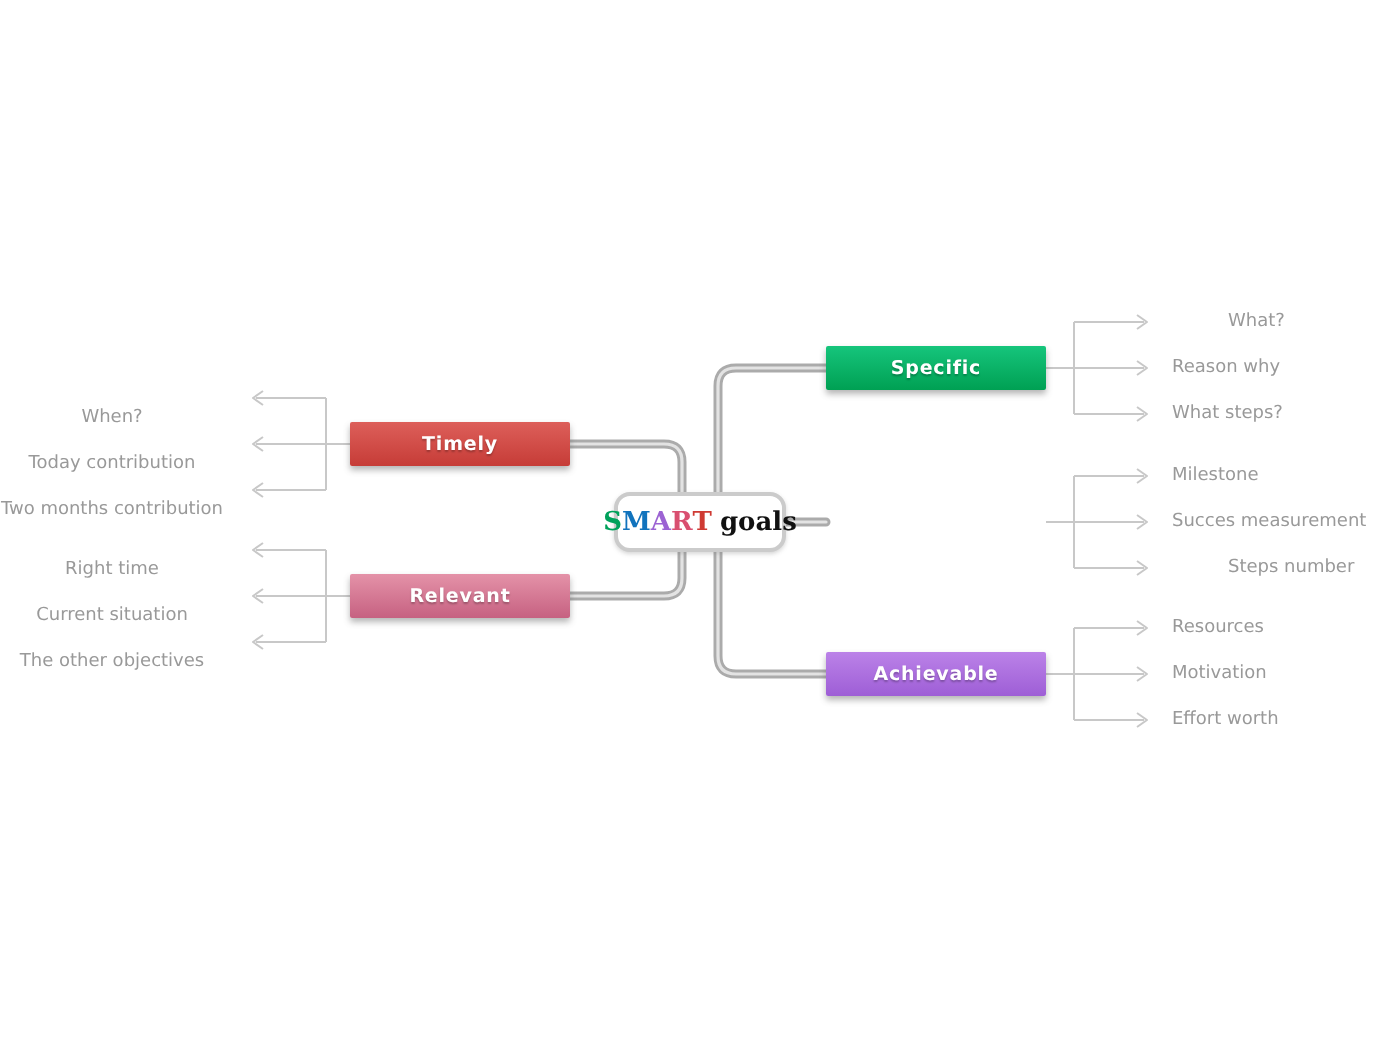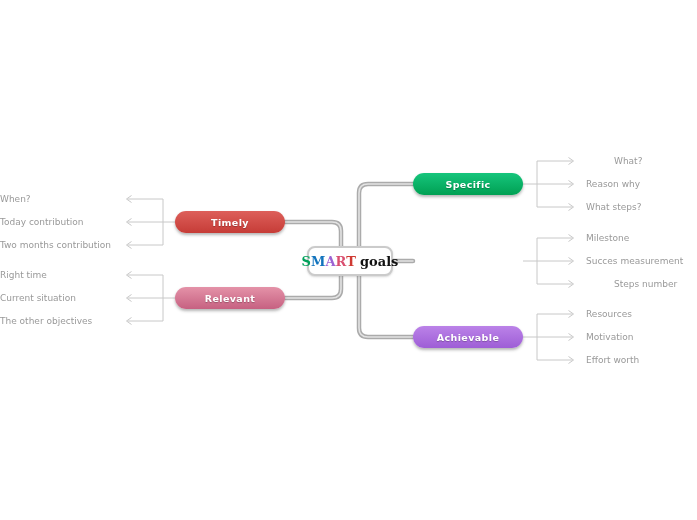--- a/index.html
+++ b/index.html
@@ -7,21 +7,21 @@
     position:relative;
     width:697px;height:520px;
     background:#ffffff;
     overflow:hidden;
     font-family:"DejaVu Sans","Liberation Sans",sans-serif;
   }
   svg.connectors{position:absolute;left:0;top:0;}
   .branch-box{
     position:absolute;
     width:110px;height:22px;
-    border-radius:11px;
+    border-radius:1px;
     display:flex;align-items:center;justify-content:center;
     color:#ffffff;
     font-size:9.5px;font-weight:bold;letter-spacing:0.4px;
     box-shadow:0 2px 3px rgba(90,90,90,0.45);
     cursor:pointer;
     text-shadow:0 1px 1px rgba(0,0,0,0.25);
   }
   .central-node{
     position:absolute;
     left:307px;top:246px;
@@ -38,21 +38,21 @@
   }
   .central-node .suffix{color:#111111;margin-left:4px;}
   .leaf-label{
     position:absolute;
     transform:translateY(-50%);
     font-size:9px;
     color:#999999;
     white-space:nowrap;
     cursor:pointer;
   }
-  .leaf-label.left{left:0;width:112px;text-align:left;}
+  .leaf-label.left{left:0;width:112px;text-align:center;margin-top:10px;}
   .leaf-label.right{left:586px;text-align:left;}
 </style>
 </head>
 <body>
 
 <div id="canvas">
 
   <svg class="connectors" width="697" height="520">
 
     <g stroke-linecap="round" fill="none">

